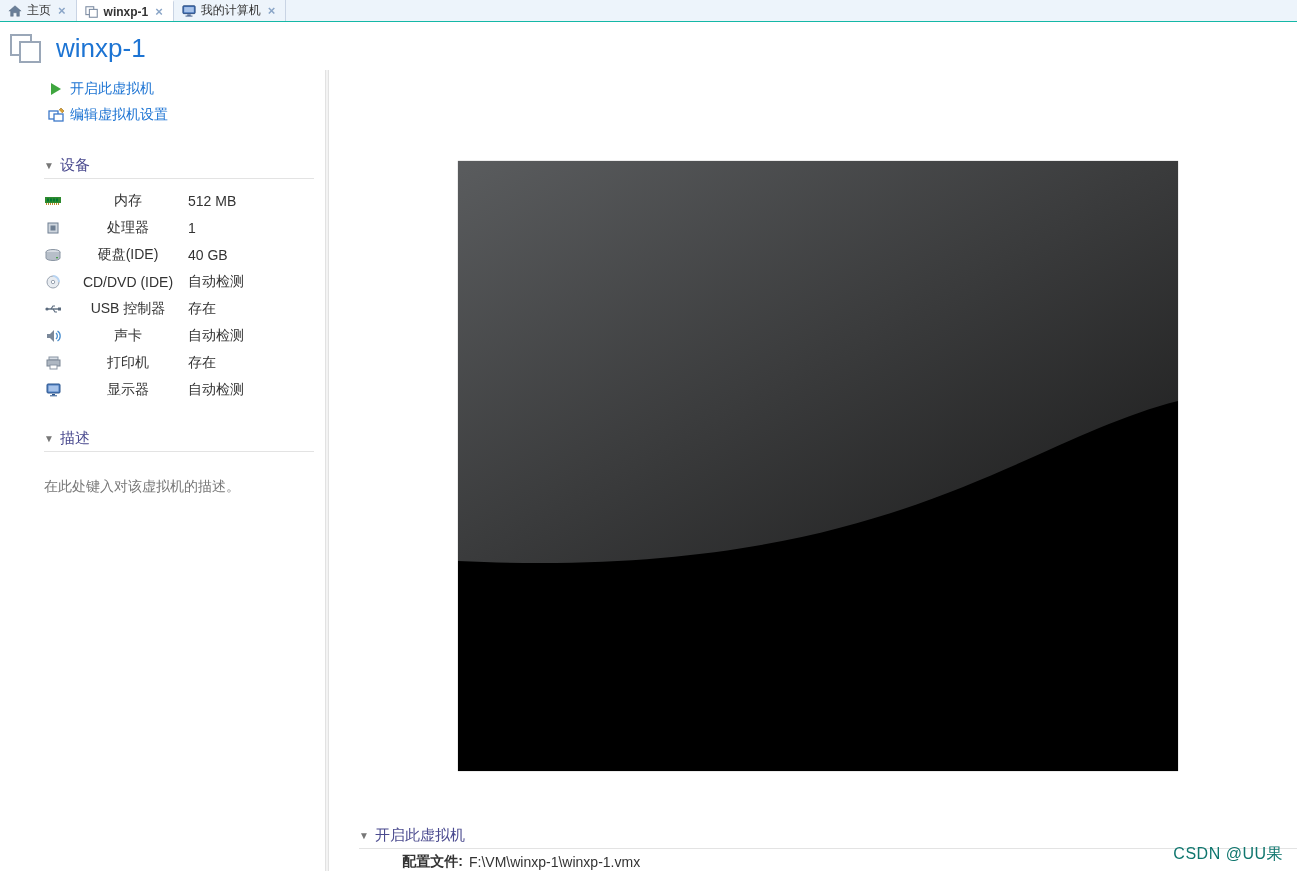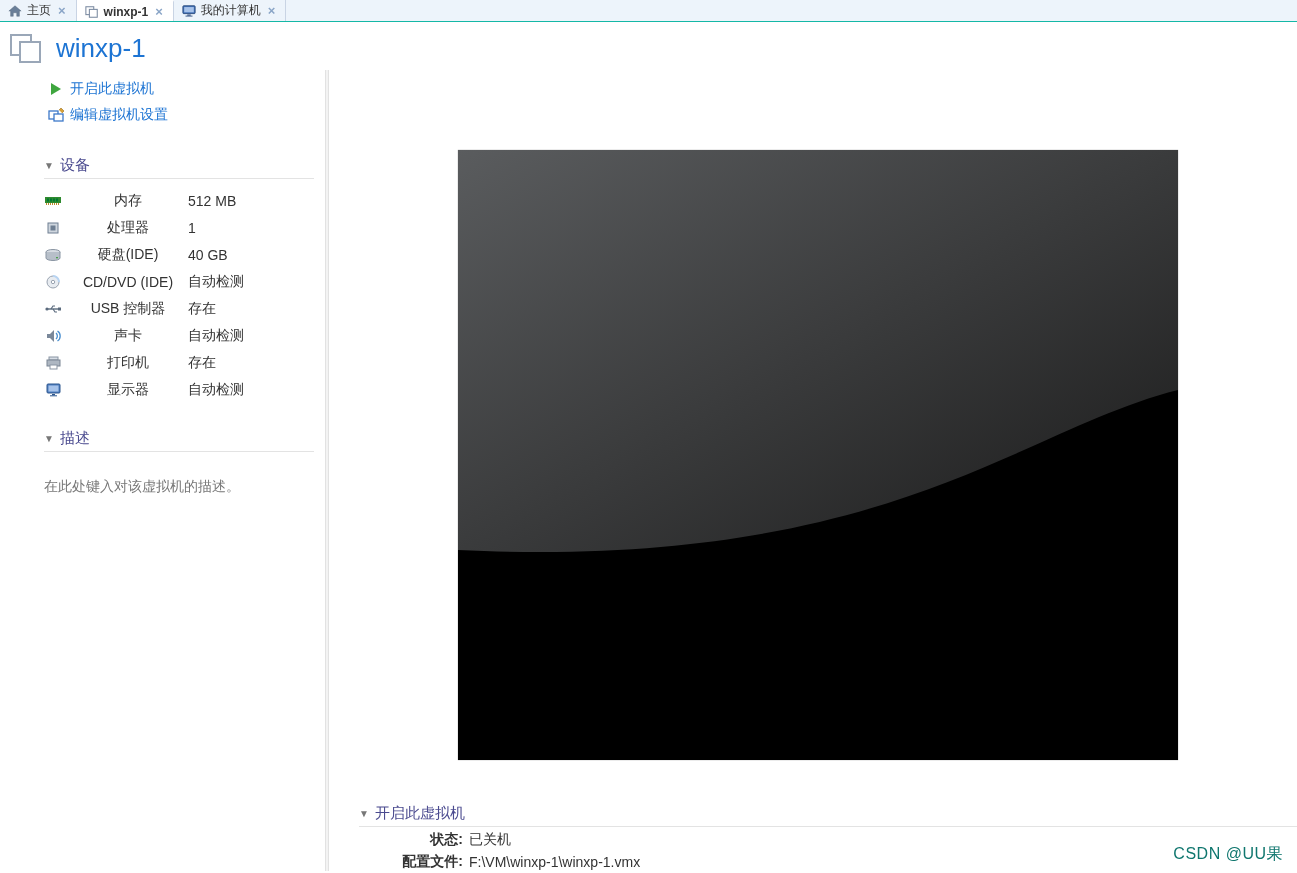--- a/index.html
+++ b/index.html
@@ -255,24 +255,20 @@
         </svg>
       </div>
     </div>
 
     <div class="details-box">
       <div class="details-hdr">
         <span class="tw">▼</span>
         <span class="lbl">开启此虚拟机</span>
       </div>
       <div class="details-row">
-        <span class="k">状态:</span>
-        <span>已关机</span>
-      </div>
-      <div class="details-row">
         <span class="k">配置文件:</span>
         <span>F:\VM\winxp-1\winxp-1.vmx</span>
       </div>
     </div>
   </div>
 </div>
 
 <div class="watermark">CSDN @UU果</div>
 
 </body></html>

